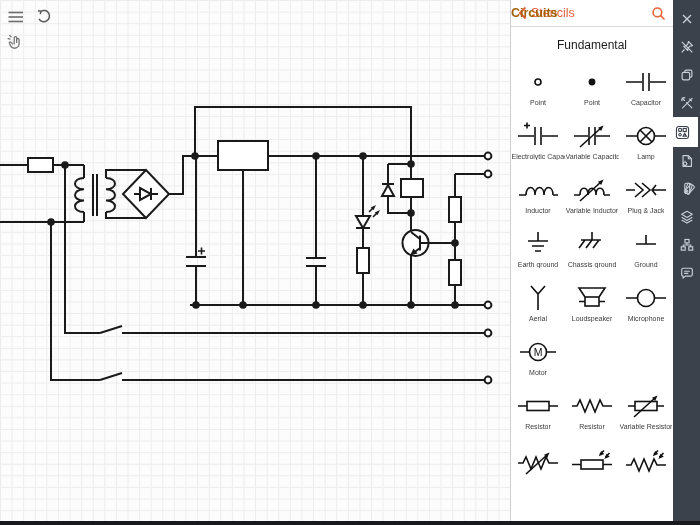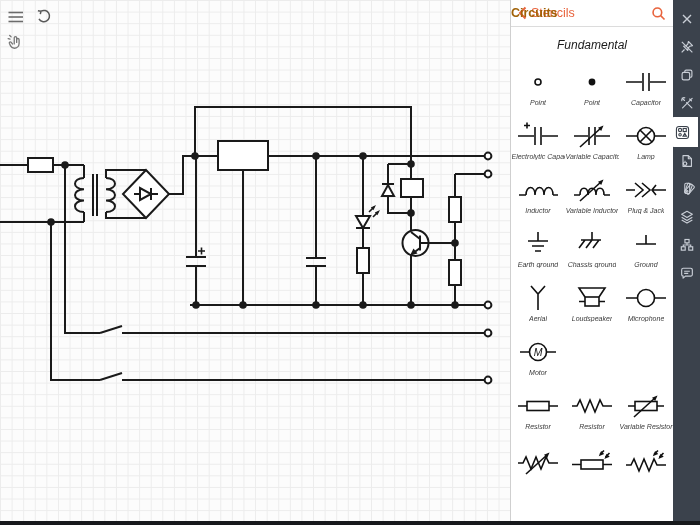--- a/index.html
+++ b/index.html
@@ -22,21 +22,21 @@
   
   #panel{position:absolute;left:510px;top:0;width:163px;height:521px;background:#fff;
          border-left:1px solid #cfcfcf;display:flex;flex-direction:column;}
   #panel-header{height:27px;flex:0 0 27px;border-bottom:1px solid #dcdcdc;
     display:flex;align-items:center;padding:0 7px;position:relative;}
   .back-group{display:flex;align-items:flex-start;gap:4px;color:var(--accent);
     font-size:12.5px;cursor:pointer;}
   #panel-title{position:absolute;left:0;right:0;font-size:12.5px;
     font-weight:bold;color:#a16207;pointer-events:none;}
   #search-btn{margin-left:auto;cursor:pointer;display:flex;align-items:center;z-index:2;}
-  #stencil-scroll{flex:1;overflow:hidden;font-style:italic;}
+  #stencil-scroll{flex:1;overflow:hidden;}
   .section-title{text-align:center;font-size:12px;color:#1b1b1b;padding:11px 0 7px;font-weight:500;}
   .stencil-row{display:flex;}
   .stencil-cell{width:54px;height:54px;display:flex;flex-direction:column;
     align-items:center;justify-content:center;cursor:pointer;}
   .stencil-cell svg{display:block;}
   .stencil-label{font-size:7px;color:#3a3a3a;margin-top:2px;white-space:nowrap;
     max-width:53px;overflow:hidden;text-align:center;}
 
   
   #toolbar{position:absolute;left:673px;top:0;width:27px;height:521px;

